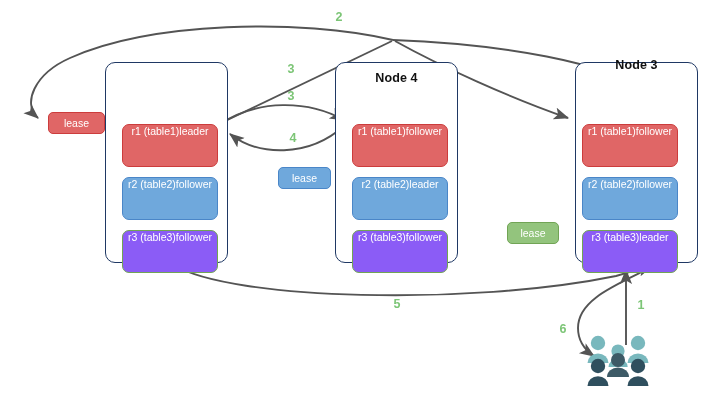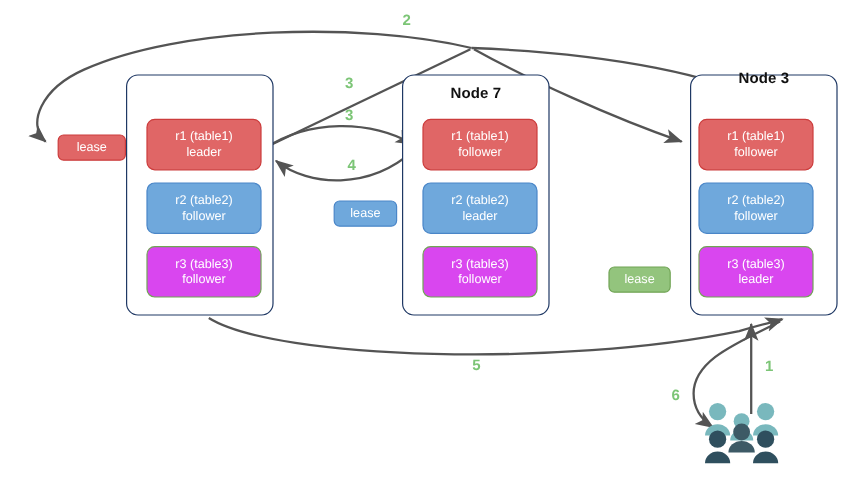--- a/index.html
+++ b/index.html
@@ -38,31 +38,32 @@
     font-size: 12.5px;
     font-weight: bold;
     color: #111111;
     letter-spacing: 0.1px;
   }
   .range-box {
     position: absolute;
     box-sizing: border-box;
     border-radius: 7px;
     display: flex;
-    flex-direction: column;
+    flex-direction: row;
     justify-content: center;
     color: #ffffff;
     font-size: 10.5px;
     line-height: 13px;
     text-align: center;
+    margin-top: 25px;
   }
   .range-box .l1, .range-box .l2 { display: block; }
   .rb-red   { background: #e06666; border: 1.4px solid #cc3c3c; }
   .rb-blue  { background: #6fa8dc; border: 1.4px solid #4a86c8; }
-  .rb-green { background: #d946ef; border: 1.4px solid #71a455; }
+  .rb-green { background: #8b5cf6; border: 1.4px solid #71a455; }
 
   .lease-box {
     position: absolute;
     box-sizing: border-box;
     border-radius: 5px;
     display: flex;
     align-items: center;
     justify-content: center;
     color: #ffffff;
     font-size: 10.5px;
@@ -126,21 +127,21 @@
     <span class="l1">r2 (table2)</span>
     <span class="l2">follower</span>
   </div>
   <div class="range-box rb-green" style="left:122px; top:205px; width:96px; height:43px;">
     <span class="l1">r3 (table3)</span>
     <span class="l2">follower</span>
   </div>
 
   <div class="node-box" style="left:335px; top:62px; width:123px; height:201px;">
   </div>
-  <div class="node-title" style="left:335px; top:71px; width:123px;">Node 7</div>
+  <div class="node-title" style="left:335px; top:71px; width:123px;">Node 4</div>
 
   <div class="range-box rb-red" style="left:352px; top:99px; width:96px; height:43px;">
     <span class="l1">r1 (table1)</span>
     <span class="l2">follower</span>
   </div>
   <div class="range-box rb-blue" style="left:352px; top:152px; width:96px; height:43px;">
     <span class="l1">r2 (table2)</span>
     <span class="l2">leader</span>
   </div>
   <div class="range-box rb-green" style="left:352px; top:205px; width:96px; height:43px;">

